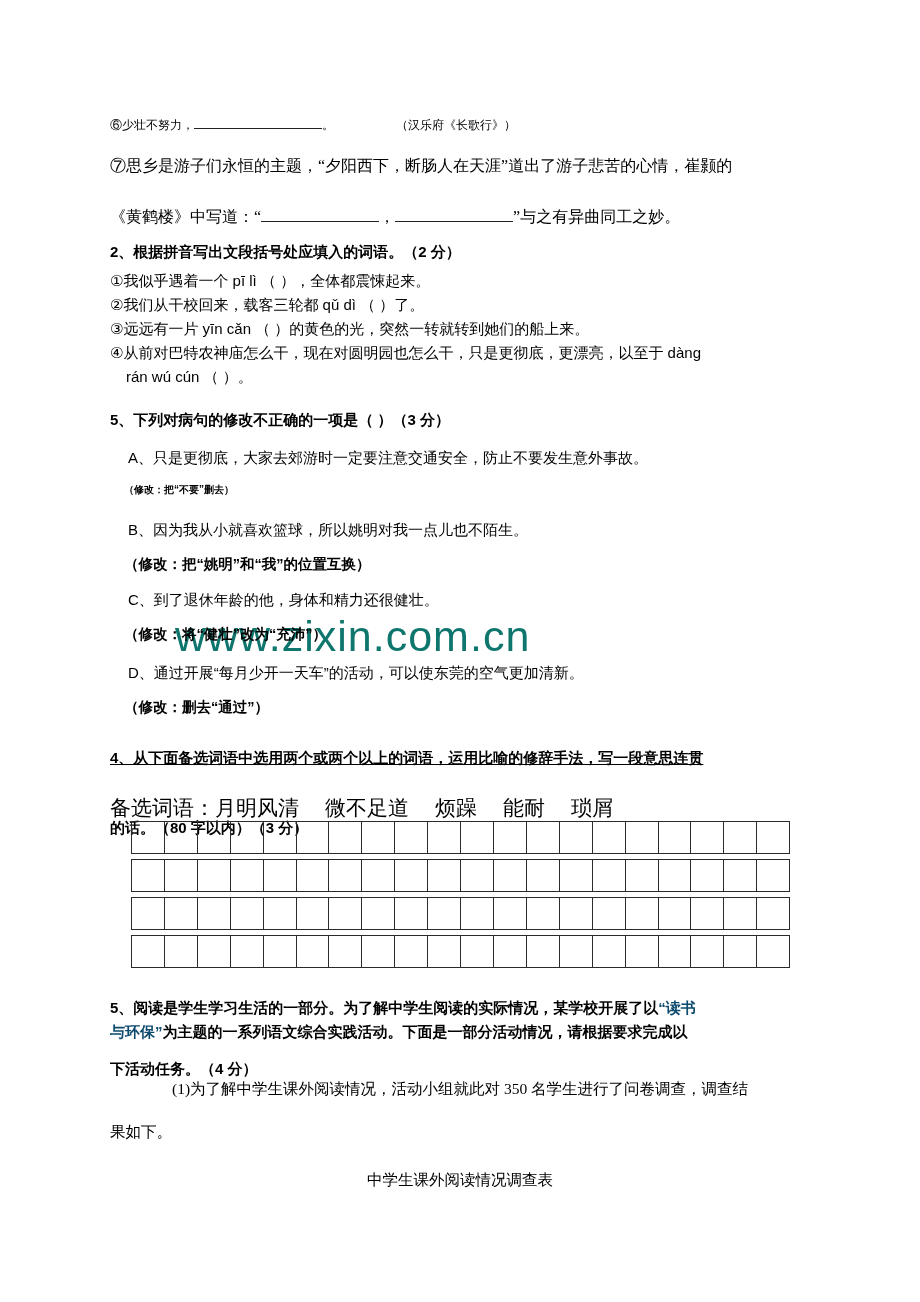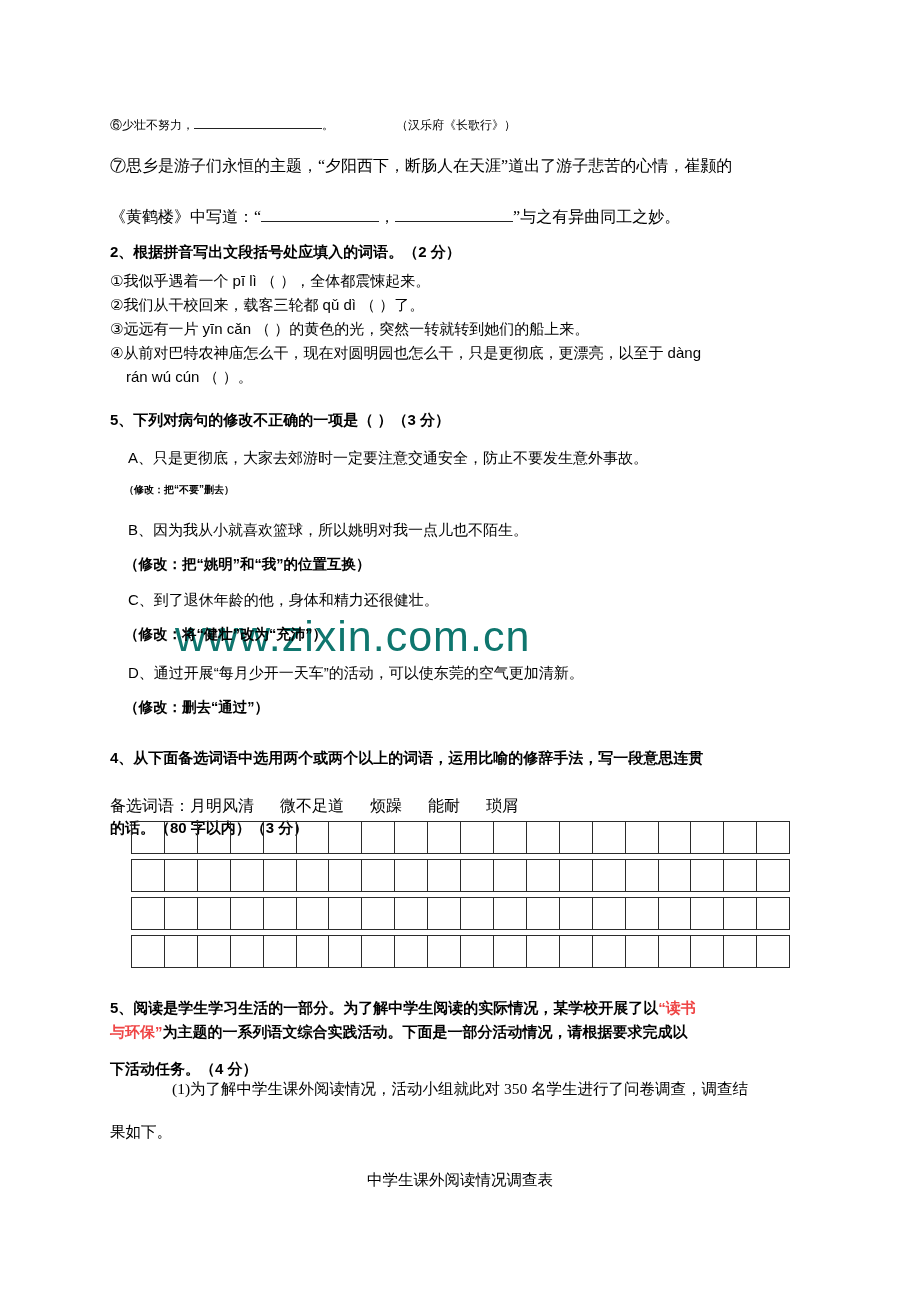--- a/index.html
+++ b/index.html
@@ -40,21 +40,21 @@
   }
   .ln {
     position: absolute;
     white-space: nowrap;
     font-size: 15.5px;
     line-height: 1;
   }
   .serif { font-family: "Liberation Serif", "DejaVu Serif", serif; }
   .sans  { font-family: "Liberation Sans", "DejaVu Sans", sans-serif; }
   .bold  { font-weight: bold; }
-  .red   { color: #ef4444; }
+  .red   { color: #0c4a6e; }
   .blank {
     display: inline-block;
     border-bottom: 1px solid #222;
     vertical-align: baseline;
     height: 1em;
   }
   .b-sm { width: 118px; }
   .b-md { width: 128px; }
 
   
@@ -113,24 +113,24 @@
 
     <div class="ln sans" style="left:128px; top:522px; font-size:15px;">B、因为我从小就喜欢篮球，所以姚明对我一点儿也不陌生。</div>
     <div class="ln sans bold" style="left:124px; top:557px; font-size:14.5px;">（修改：把“姚明”和“我”的位置互换）</div>
 
     <div class="ln sans" style="left:128px; top:592px; font-size:15px;">C、到了退休年龄的他，身体和精力还很健壮。</div>
     <div class="ln sans bold" style="left:124px; top:627px; font-size:14.5px;">（修改：将“健壮”改为“充沛”）</div>
 
     <div class="ln sans" style="left:128px; top:665px; font-size:15px;">D、通过开展“每月少开一天车”的活动，可以使东莞的空气更加清新。</div>
     <div class="ln sans bold" style="left:124px; top:700px; font-size:14.5px;">（修改：删去“通过”）</div>
 
-    <div class="ln sans bold" style="left:110px; top:750px; font-size:15px;">4、从下面备选词语中选用两个或两个以上的词语，运用比喻的修辞手法，写一段意思连贯</div>
+    <div class="ln sans bold" style="left:110px; top:750px; font-size:15px;text-decoration:underline;">4、从下面备选词语中选用两个或两个以上的词语，运用比喻的修辞手法，写一段意思连贯</div>
     <div class="ln sans bold" style="left:110px; top:820px; font-size:15px;">的话。（80 字以内）（3 分）</div>
 
-    <div class="ln serif" style="left:110px; top:798px; font-size:16px;">
+    <div class="ln serif" style="left:110px; top:798px; font-size:21px;">
       <span>备选词语：</span><span>月明风清</span><span style="display:inline-block;width:26px;"></span><span>微不足道</span><span style="display:inline-block;width:26px;"></span><span>烦躁</span><span style="display:inline-block;width:26px;"></span><span>能耐</span><span style="display:inline-block;width:26px;"></span><span>琐屑</span>
     </div>
 
     <div class="grid-wrap" id="writing-grid">
         <div class="grid-row">
           <div class="grid-cell"></div>
           <div class="grid-cell"></div>
           <div class="grid-cell"></div>
           <div class="grid-cell"></div>
           <div class="grid-cell"></div>

